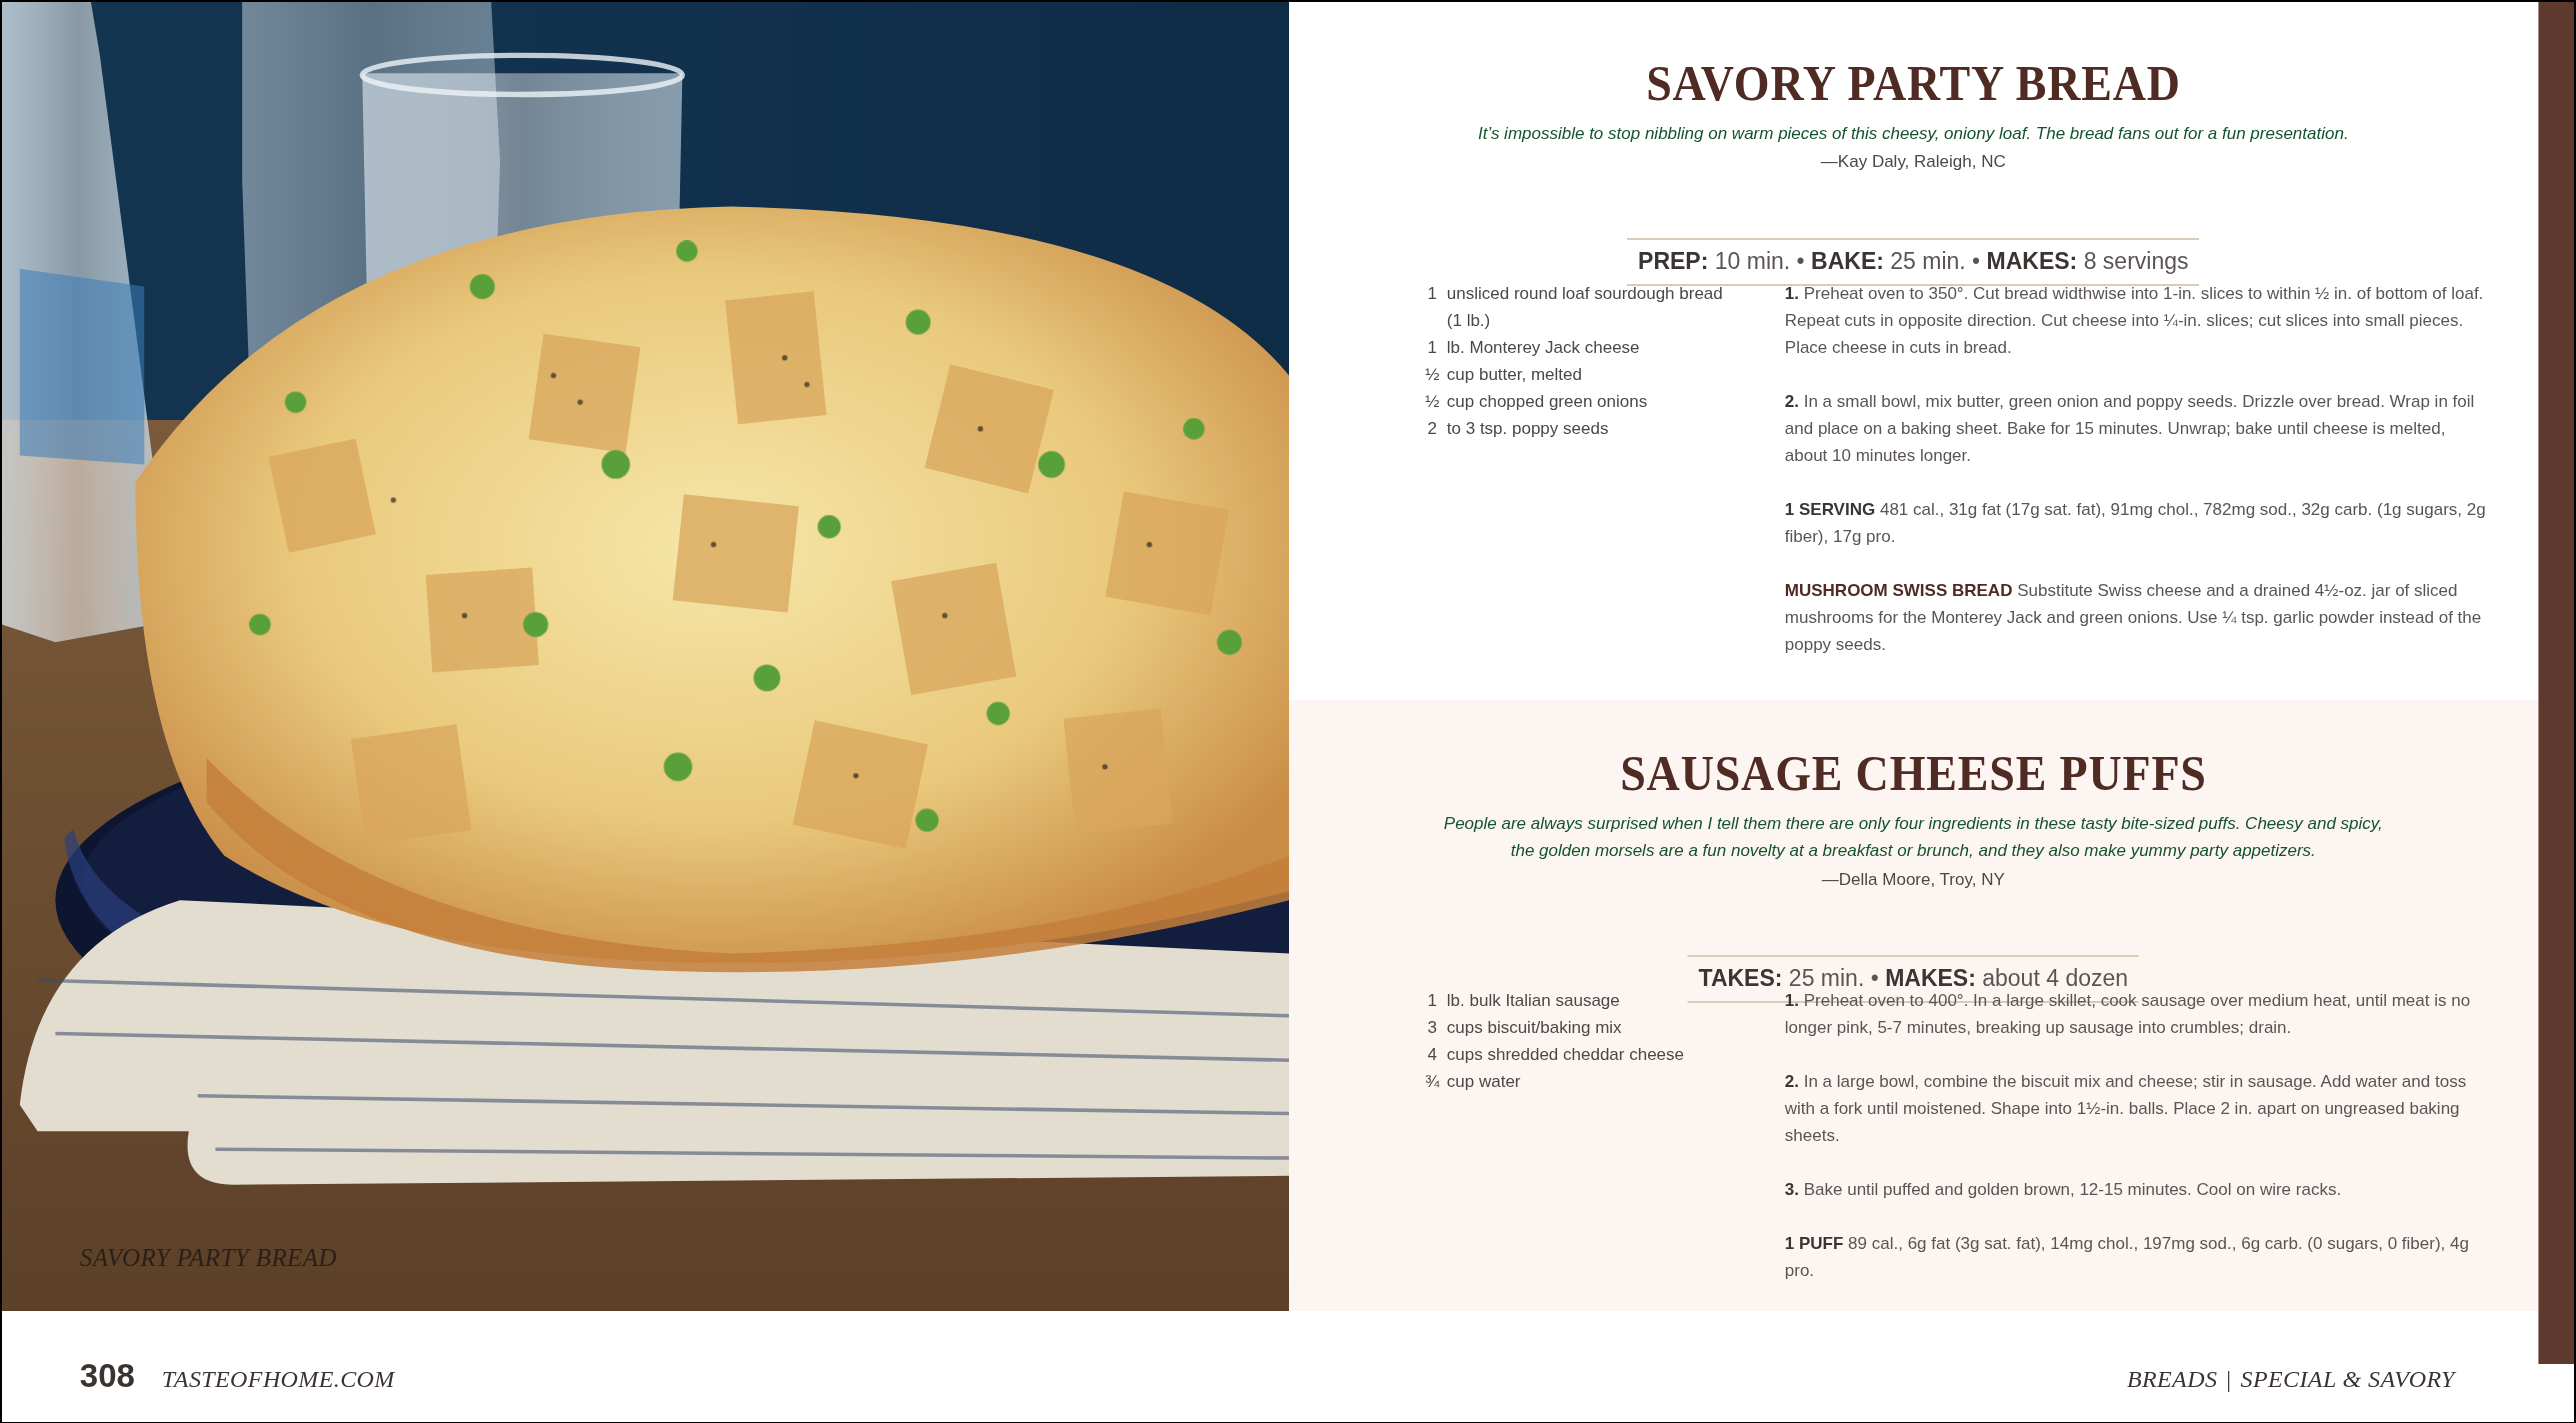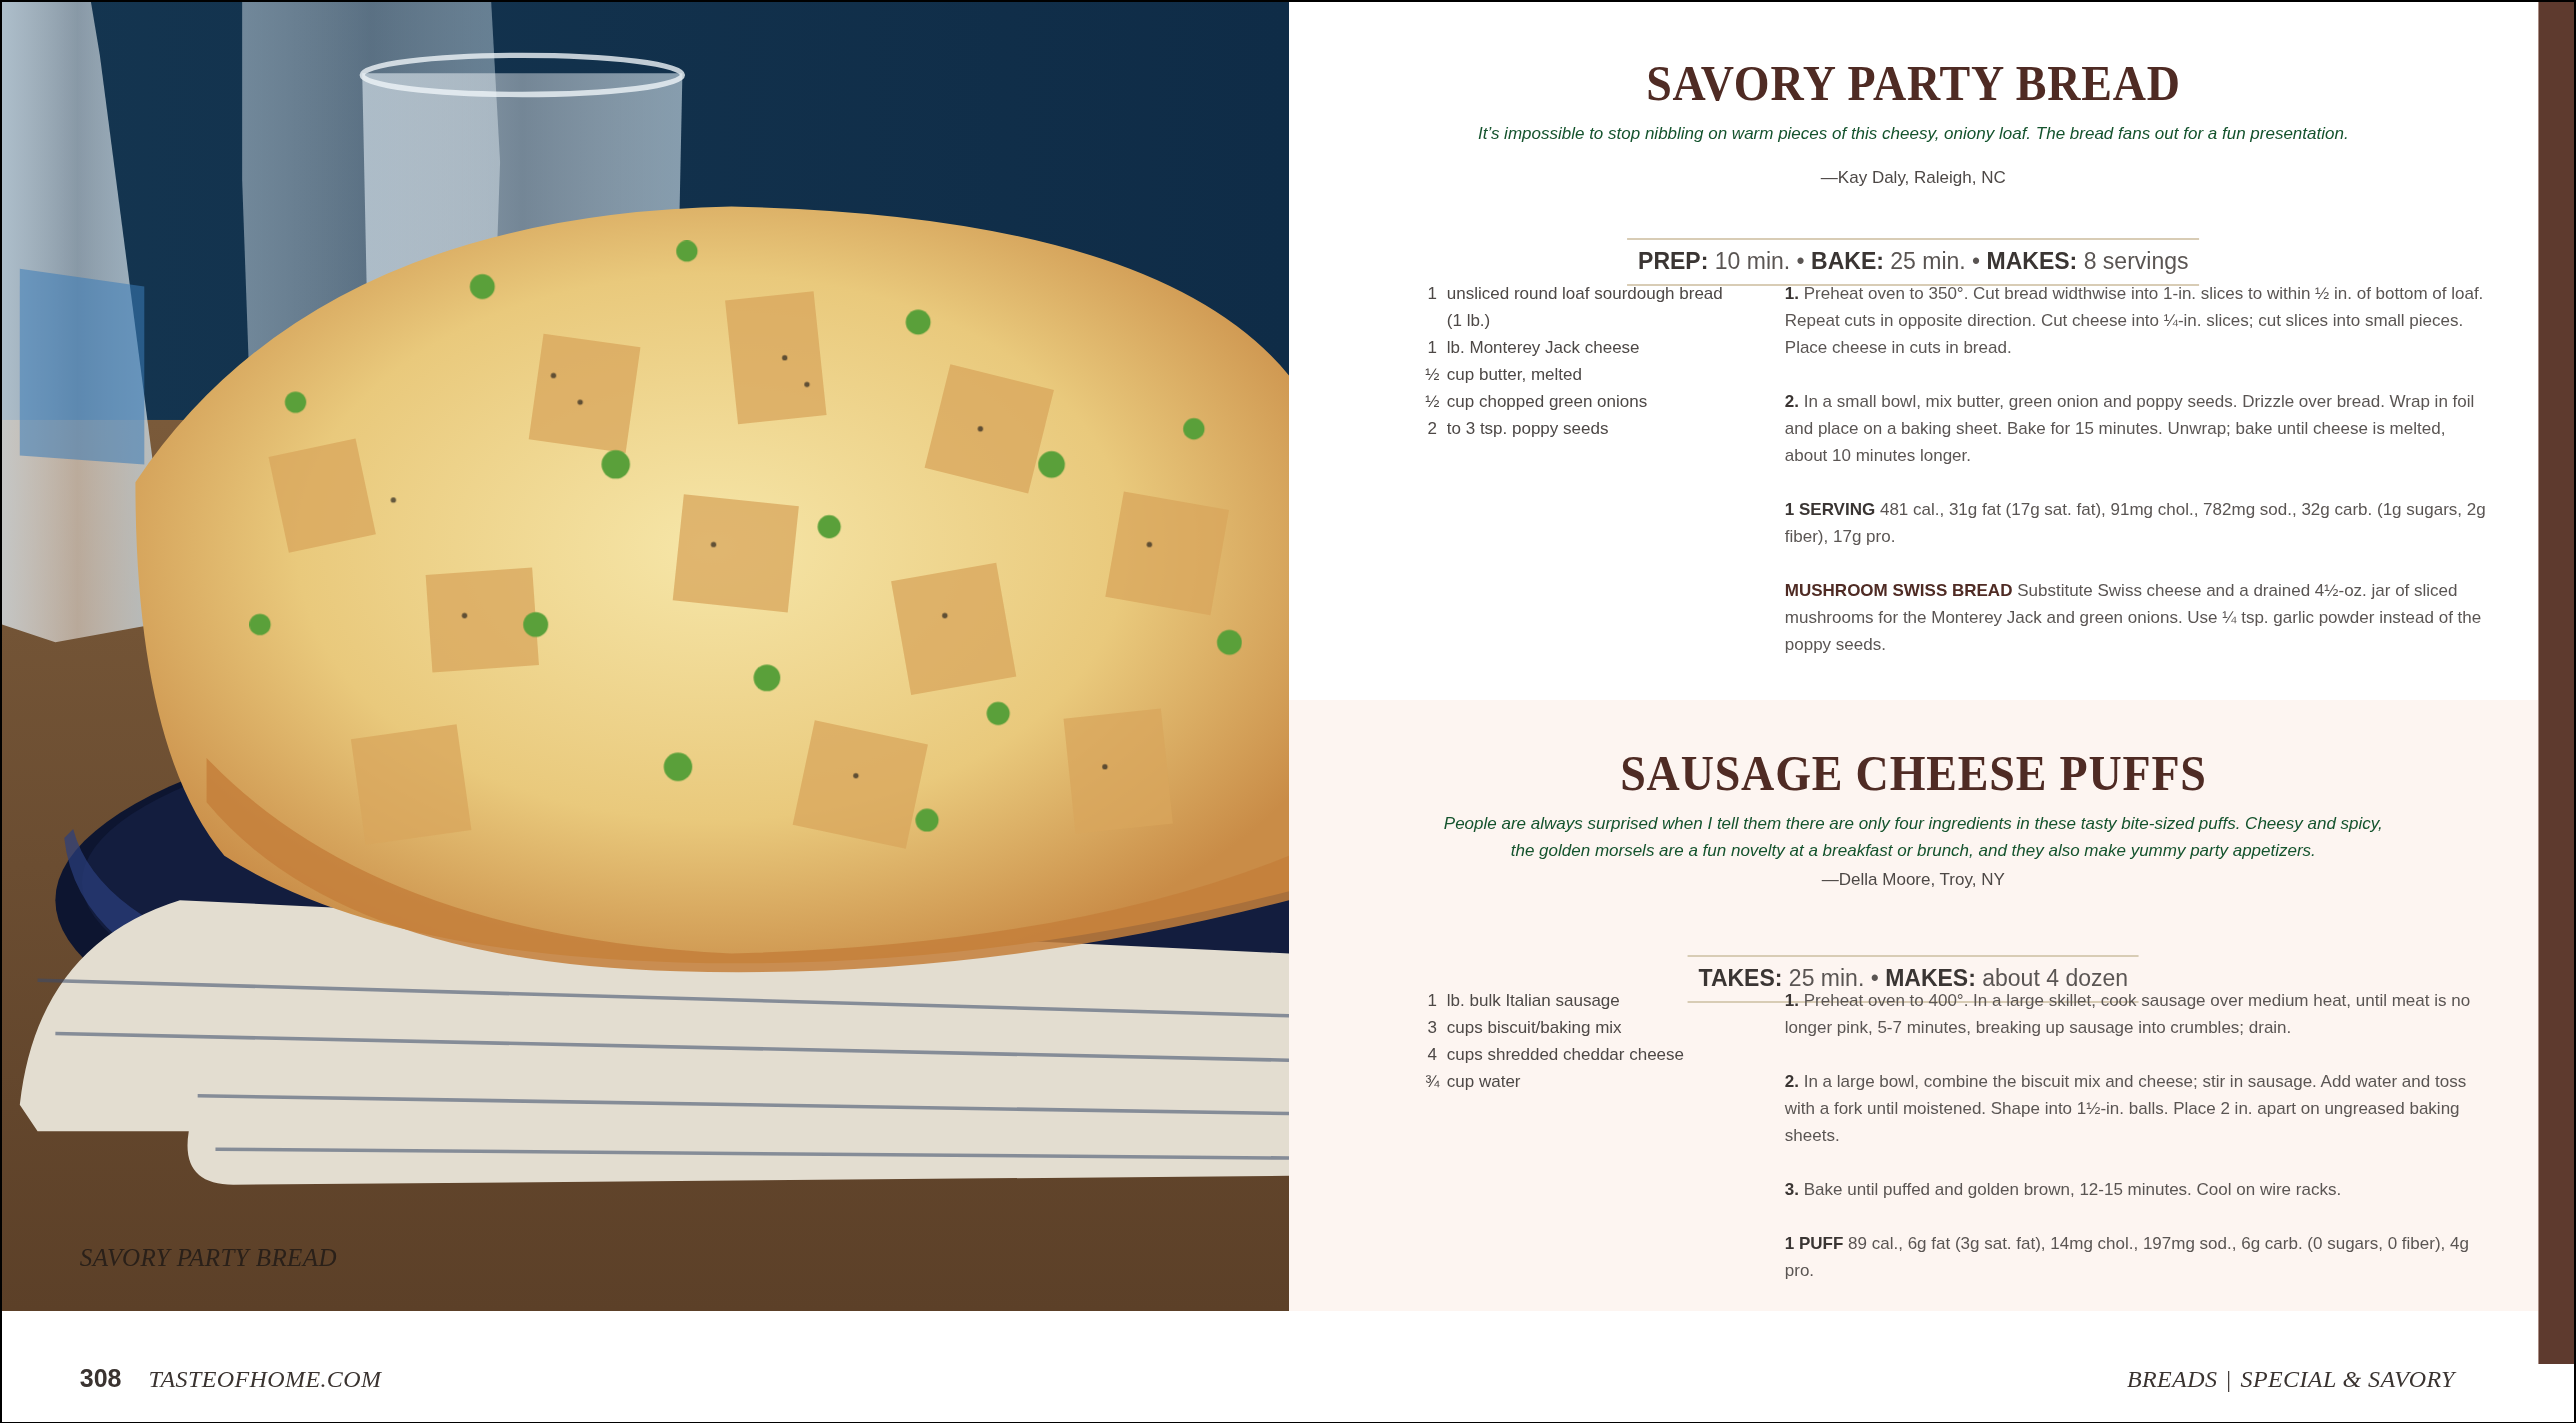--- a/index.html
+++ b/index.html
@@ -21,21 +21,21 @@
       position: absolute; left: 78px; top: 1242px;
       font-family: "Liberation Serif", serif; font-style: italic; font-size: 25px;
       color: #2a2019; letter-spacing: 0.4px;
     }
 
     
     .footer-left {
       position: absolute; left: 78px; top: 1340px; display: flex; align-items: baseline; gap: 27px;
     }
     .page-num {
-      font-family: "Liberation Sans", sans-serif; font-weight: bold; font-size: 25px; color: #3a3330;
+      font-family: "Liberation Sans", sans-serif; font-weight: bold; font-size: 33px; color: #3a3330;
     }
     .running-head {
       font-family: "Liberation Serif", serif; font-style: italic; font-size: 24px; color: #3a3330;
       letter-spacing: 0.4px;
       margin-top: 24px;
     }
     .footer-right {
       position: absolute; right: 119px; top: 1340px; display: flex; align-items: baseline; gap: 27px; flex-direction: column;
     }
     .footer-right .sep { display: inline-block; margin: 0 9px; font-style: normal; }
@@ -195,21 +195,21 @@
   </div>
 
   <div class="footer-left">
     <span class="page-num">308</span>
     <span class="running-head">TASTEOFHOME.COM</span>
   </div>
 
   <section class="recipe recipe-1">
     <h1 class="recipe-title" style="top:52px;">SAVORY PARTY BREAD</h1>
     <p class="recipe-intro" style="top:118px;">It’s impossible to stop nibbling on warm pieces of this cheesy, oniony loaf. The bread fans out for a fun presentation.</p>
-    <p class="recipe-author" style="top:166px;text-align:center;">—Kay Daly, Raleigh, NC</p>
+    <p class="recipe-author" style="top:150px;text-align:center;">—Kay Daly, Raleigh, NC</p>
     <div class="time-box" style="top:188px;">
       <b>PREP:</b>
       <span>10 min.</span>
       <span>•</span>
       <b>BAKE:</b>
       <span>25 min.</span>
       <span>•</span>
       <b>MAKES:</b>
       <span>8 servings</span>
     </div>

